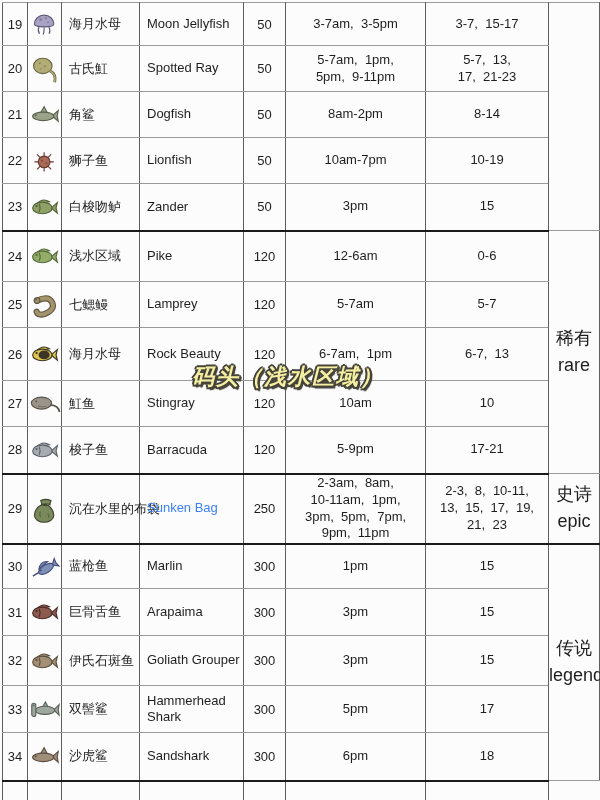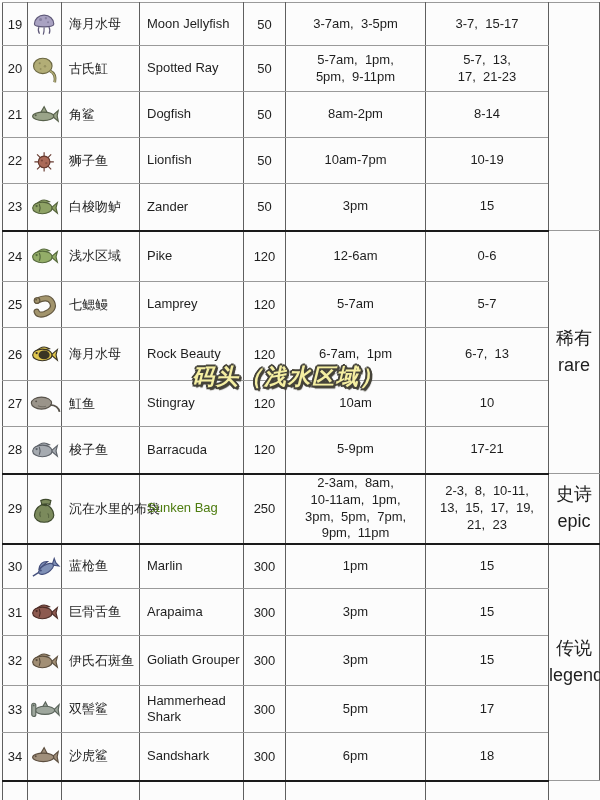--- a/index.html
+++ b/index.html
@@ -11,21 +11,21 @@
      border-top:1px solid #9a9a9a;border-bottom:1px solid #9a9a9a;
      vertical-align:middle;text-align:center;font-size:13px;padding:0;overflow:hidden;}
   tr.group-end td{border-bottom:2px solid #1a1a1a;}
   td.cn,td.en{text-align:left;padding-left:7px;padding-right:2px;}
   td.cn{white-space:nowrap;overflow:visible;}
   td.en{line-height:1.25;}
   td.time,td.hours{white-space:pre-wrap;line-height:1.3;}
   td.icon-cell{overflow:visible;}
   td.icon-cell svg{display:block;margin:0 auto;overflow:visible;}
   td.rarity{font-size:18px;line-height:1.5;overflow:visible;white-space:nowrap;}
-  td.muted-en{color:#4d7c0f;}
+  td.muted-en{color:#3b82f6;}
   tr.partial td{border-bottom:none;}
   .watermark{position:absolute;left:192px;top:362px;z-index:5;
      font-size:22px;font-weight:bold;font-style:italic;letter-spacing:2px;
      white-space:nowrap;pointer-events:none;}
 </style>
 </head>
 <body>
 
 <div id="page">
   <table>

